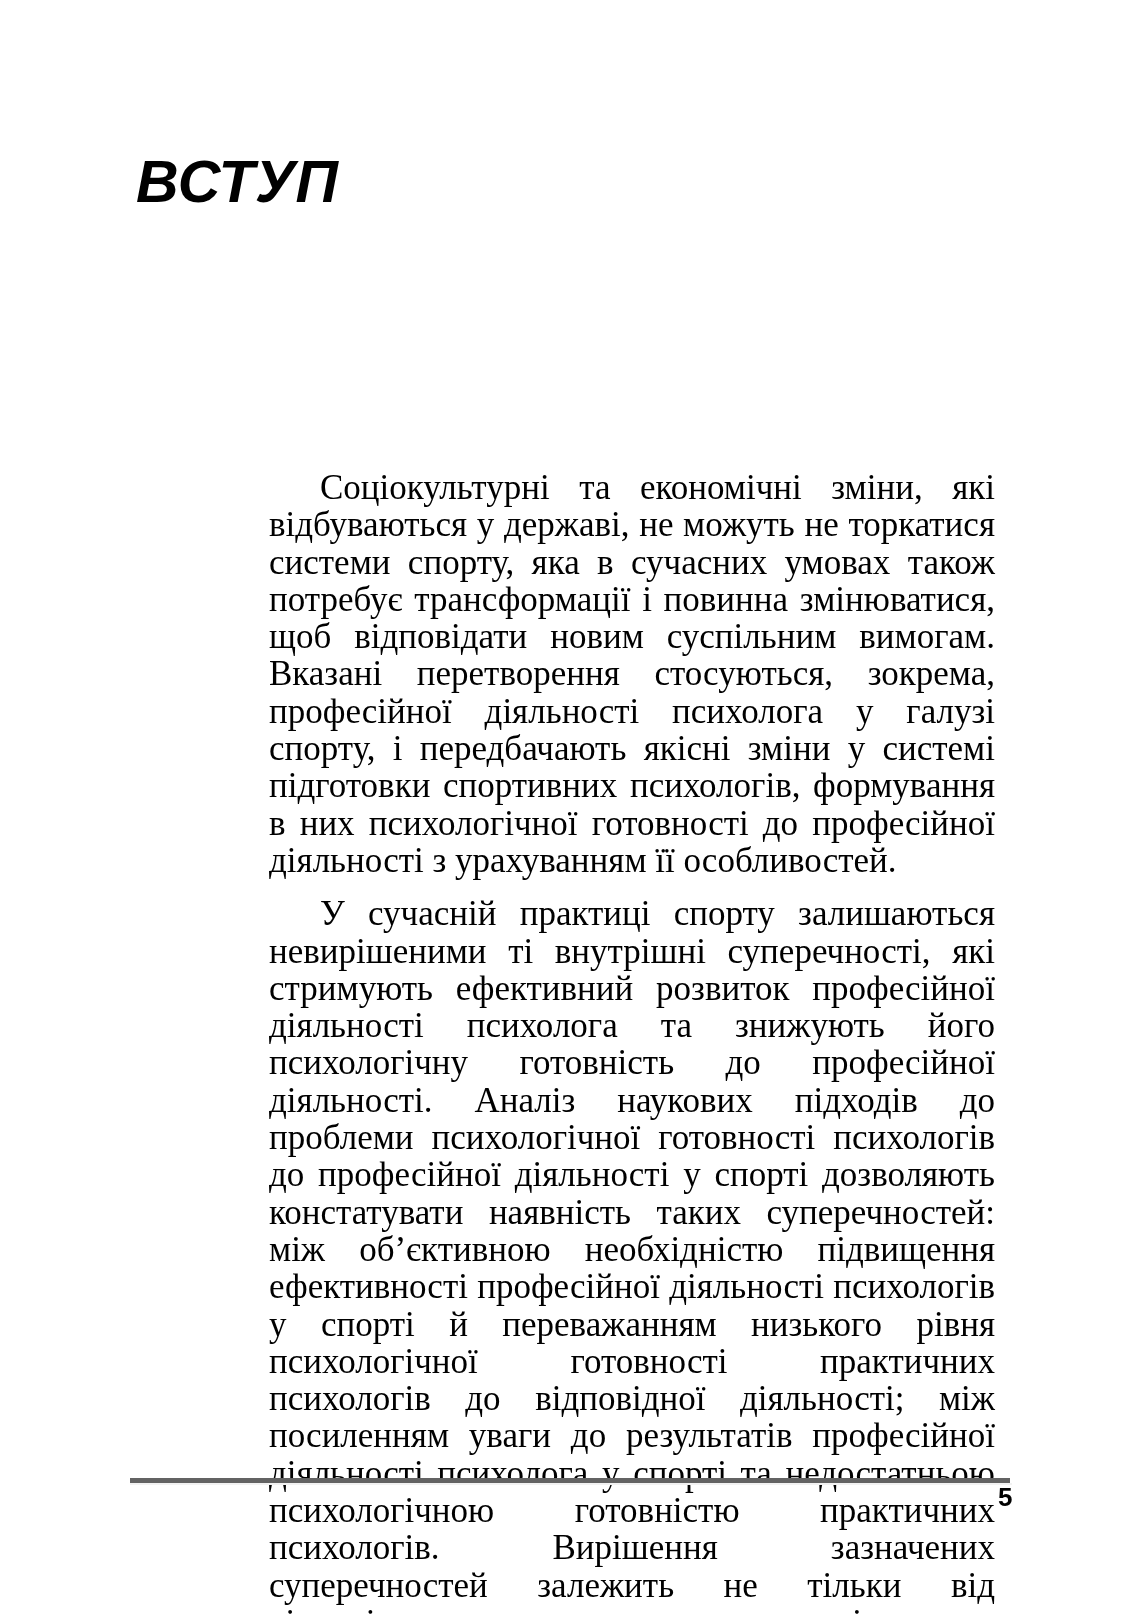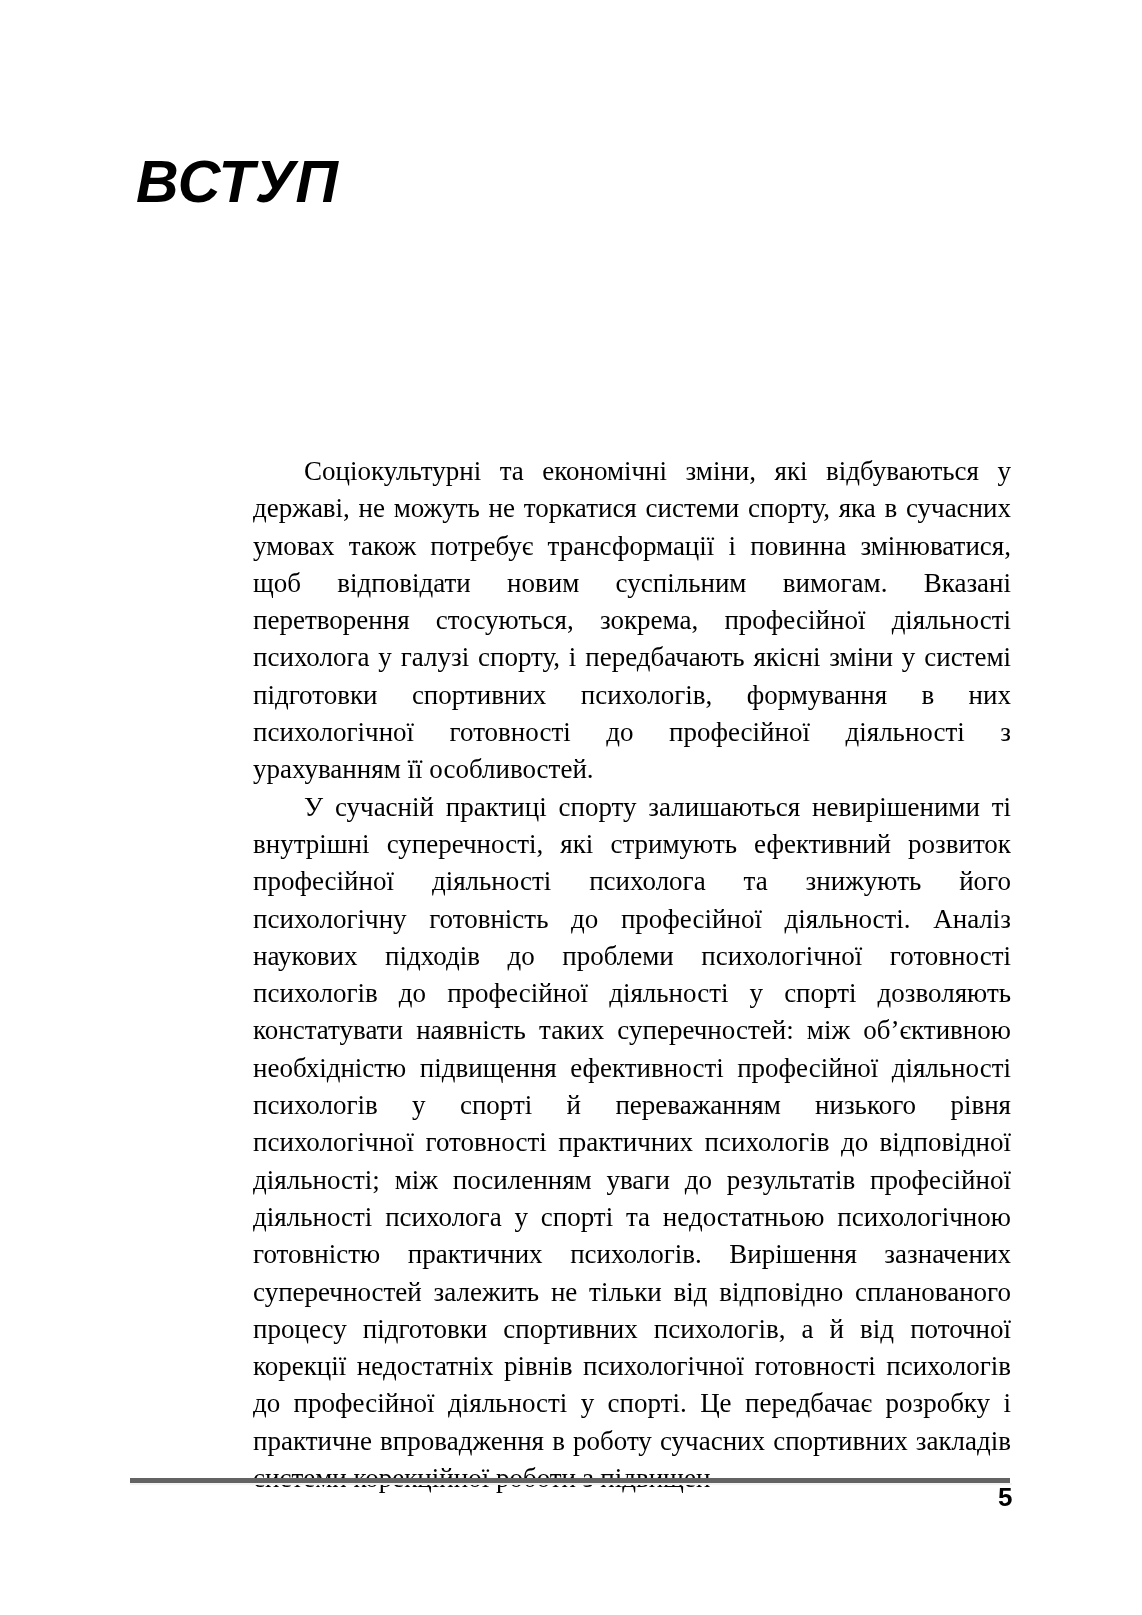--- a/index.html
+++ b/index.html
@@ -32,22 +32,22 @@
   }
 
   
   .text-block {
     position: absolute;
     left: 253px;
     top: 453px;
     width: 758px;
   }
   .body-paragraph {
-    margin: 0;
-    font-size: 27px;
+    margin: 16px;
+    font-size: 35px;
     line-height: 37.3px;
     text-align: justify;
     text-justify: inter-word;
     text-indent: 51px;
     color: #000000;
     hyphens: manual;
     word-spacing: 0px;
   }
 
   

